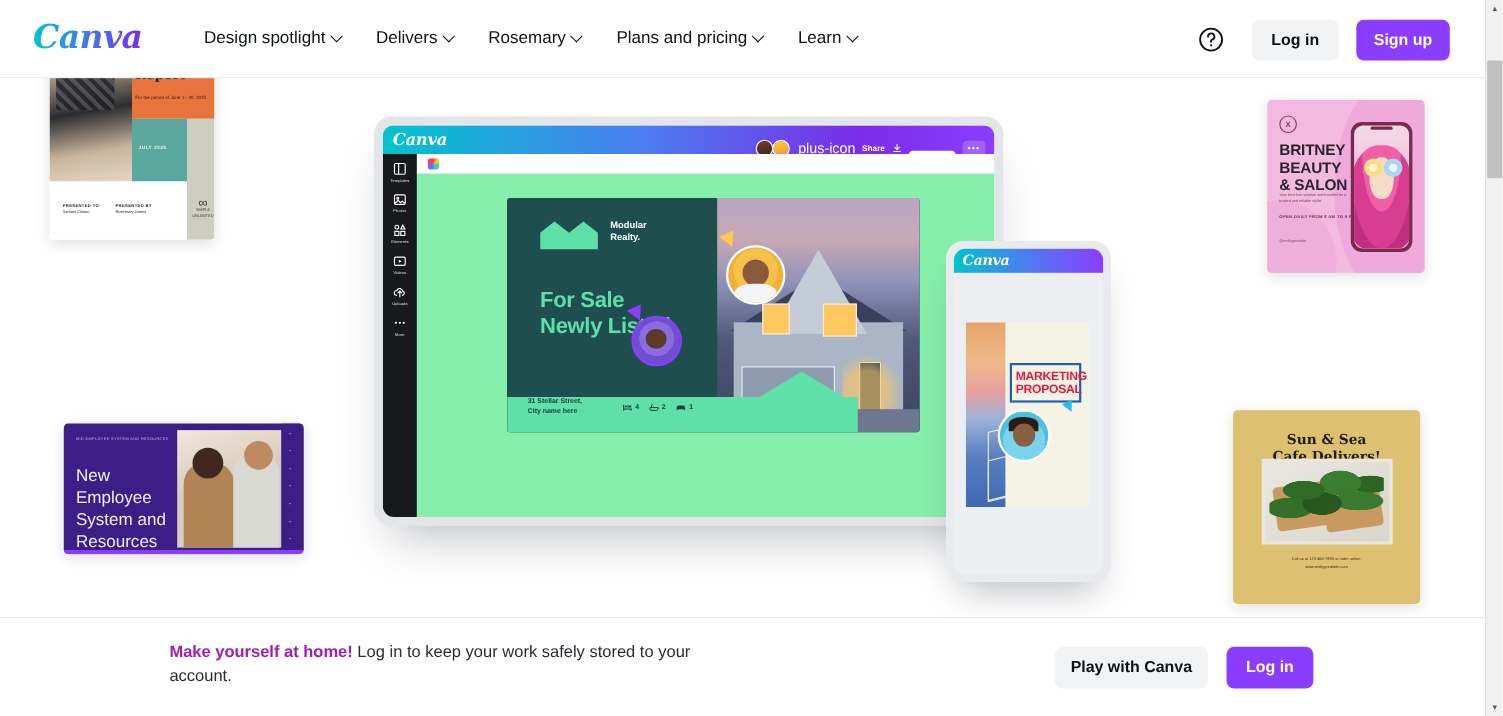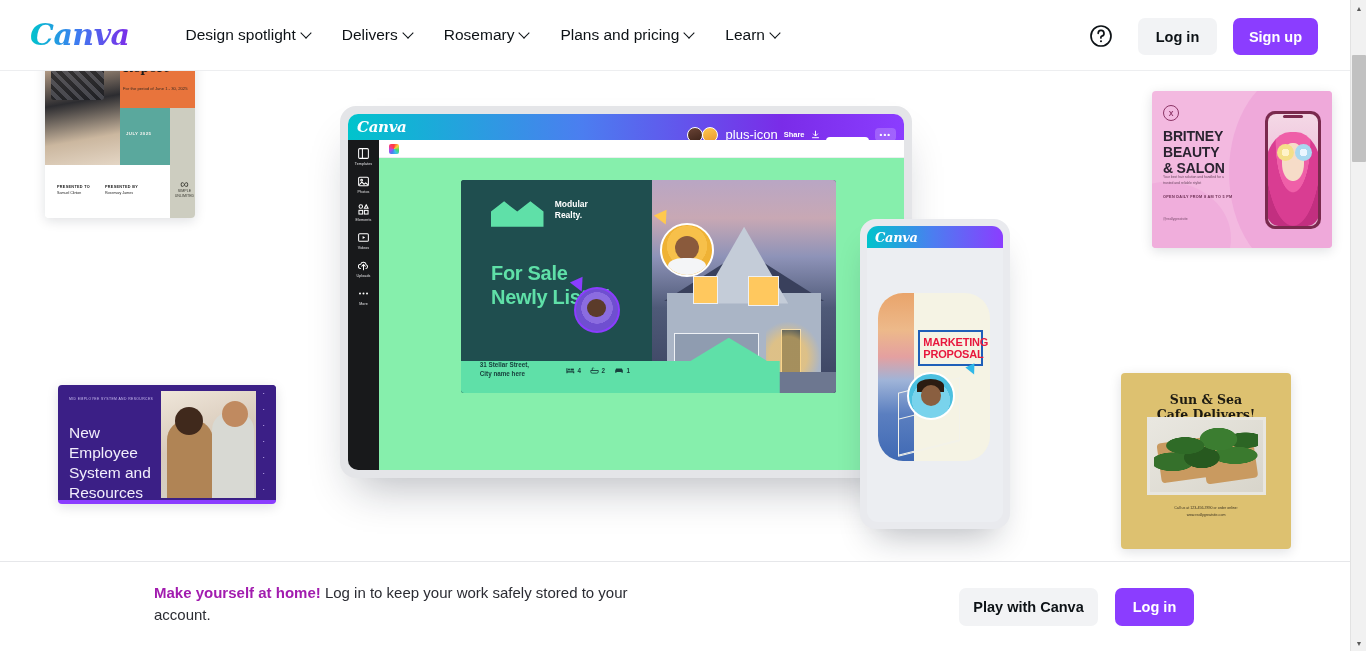--- a/index.html
+++ b/index.html
@@ -100,21 +100,21 @@
   .emp-photo { position:absolute; right:20px; top:6px; width:95px; height:107px; overflow:hidden; }
   .emp-bg { position:absolute; inset:0; background:linear-gradient(160deg,#efe6da 0%,#d9cbbb 45%,#cfcfc8 100%); }
   .emp-p1 { position:absolute; left:6px; bottom:0; width:46px; height:78px; background:#b08455; border-radius:20px 20px 0 0;}
   .emp-head1 { position:absolute; left:14px; top:16px; width:28px; height:28px; background:#40291c; border-radius:50%;}
   .emp-p2 { position:absolute; right:2px; bottom:0; width:42px; height:86px; background:#d8d9d3; border-radius:18px 18px 0 0;}
   .emp-head2 { position:absolute; right:8px; top:10px; width:26px; height:26px; background:#c08a60; border-radius:50%;}
   .emp-rail { position:absolute; right:0; top:0; width:20px; height:100%; background:#3b1f86; }
   .emp-rail i { position:absolute; right:7px; width:6px; font-size:4px; color:#cbbcf3; font-style:normal;}
 
   
-  .c-britney { left: 1152px; top: 20px; width: 180px; height: 157px; background:#f3b9e0; }
+  .c-britney { left: 1152px; top: 20px; width: 143px; height: 157px; background:#f3b9e0; }
   .brit-blob { position:absolute; right:-18%; top:-12%; width:75%; height:128%;
      background:#efa9da; border-radius:50%; }
   .brit-blob2 { position:absolute; left:-28%; bottom:-30%; width:72%; height:72%;
      background:#f0aedc; border-radius:50%; }
   .brit-badge { position:absolute; left:11px; top:14px; width:16px; height:16px;
      border:1px solid #8c3566; border-radius:50%; color:#8c3566;
      font-size:7px; display:flex; align-items:center; justify-content:center; font-weight:700;}
   .brit-title { position:absolute; left:11px; top:38px; width:72px;
      font-size:14px; font-weight:700; color:#2a2330; line-height:1.14; letter-spacing:-.2px;}
   .brit-desc { position:absolute; left:11px; top:84px; width:66px; font-size:3.4px; color:#6d4a63; line-height:1.7;}
@@ -241,21 +241,21 @@
   
   .phone { position:absolute; left:860px; top:148px; width:150px; height:310px;
      background:#e9eaee; border-radius:16px; padding:7px;
      box-shadow: 0 20px 34px -14px rgba(16,24,40,.30); }
   .phone-screen { position:absolute; inset:7px; border-radius:11px; overflow:hidden; background:#eceef2; }
   .p-top { position:absolute; left:0; top:0; width:100%; height:22px;
      background:linear-gradient(90deg,#00c4cc 0%,#4b7ef0 48%,#8b3dff 100%);
      display:flex; align-items:center; }
   .p-logo { margin-left:8px; font-family:"DejaVu Serif",serif; font-style:italic;
      font-weight:700; font-size:13px; color:#fff; letter-spacing:-.3px; }
-  .p-design { position:absolute; left:11px; top:67px; width:112px; height:168px; background:#f5f3e4; overflow:hidden;border-radius:25px; }
+  .p-design { position:absolute; left:11px; top:67px; width:112px; height:168px; background:#f5f3e4; overflow:hidden; }
   .p-img { position:absolute; left:0; top:0; width:32%; height:100%;
      background:linear-gradient(180deg,#e9a46b 0%,#edb98a 22%,#e4a0a0 38%,#9fb4d8 52%,#5b7fc0 72%,#3f69b4 100%); }
   .p-struct { position:absolute; left:18%; top:55%; width:55%; height:38%;
      border:1.5px solid #f3f2ea; transform:skewY(-14deg); }
   .p-struct2 { position:absolute; left:18%; top:70%; width:55%; height:22%;
      border:1.5px solid #f3f2ea; transform:skewY(-14deg); }
   .p-title { position:absolute; left:36%; top:22%; width:58%;
      border:2px solid #1f5fb8; padding:4px 3px; text-align:center;
      font-size:11px; font-weight:700; color:#e8173d; line-height:1.1; letter-spacing:-.2px; }
   .p-av { position:absolute; left:47%; top:47%; width:48px; height:48px; border-radius:50%;

